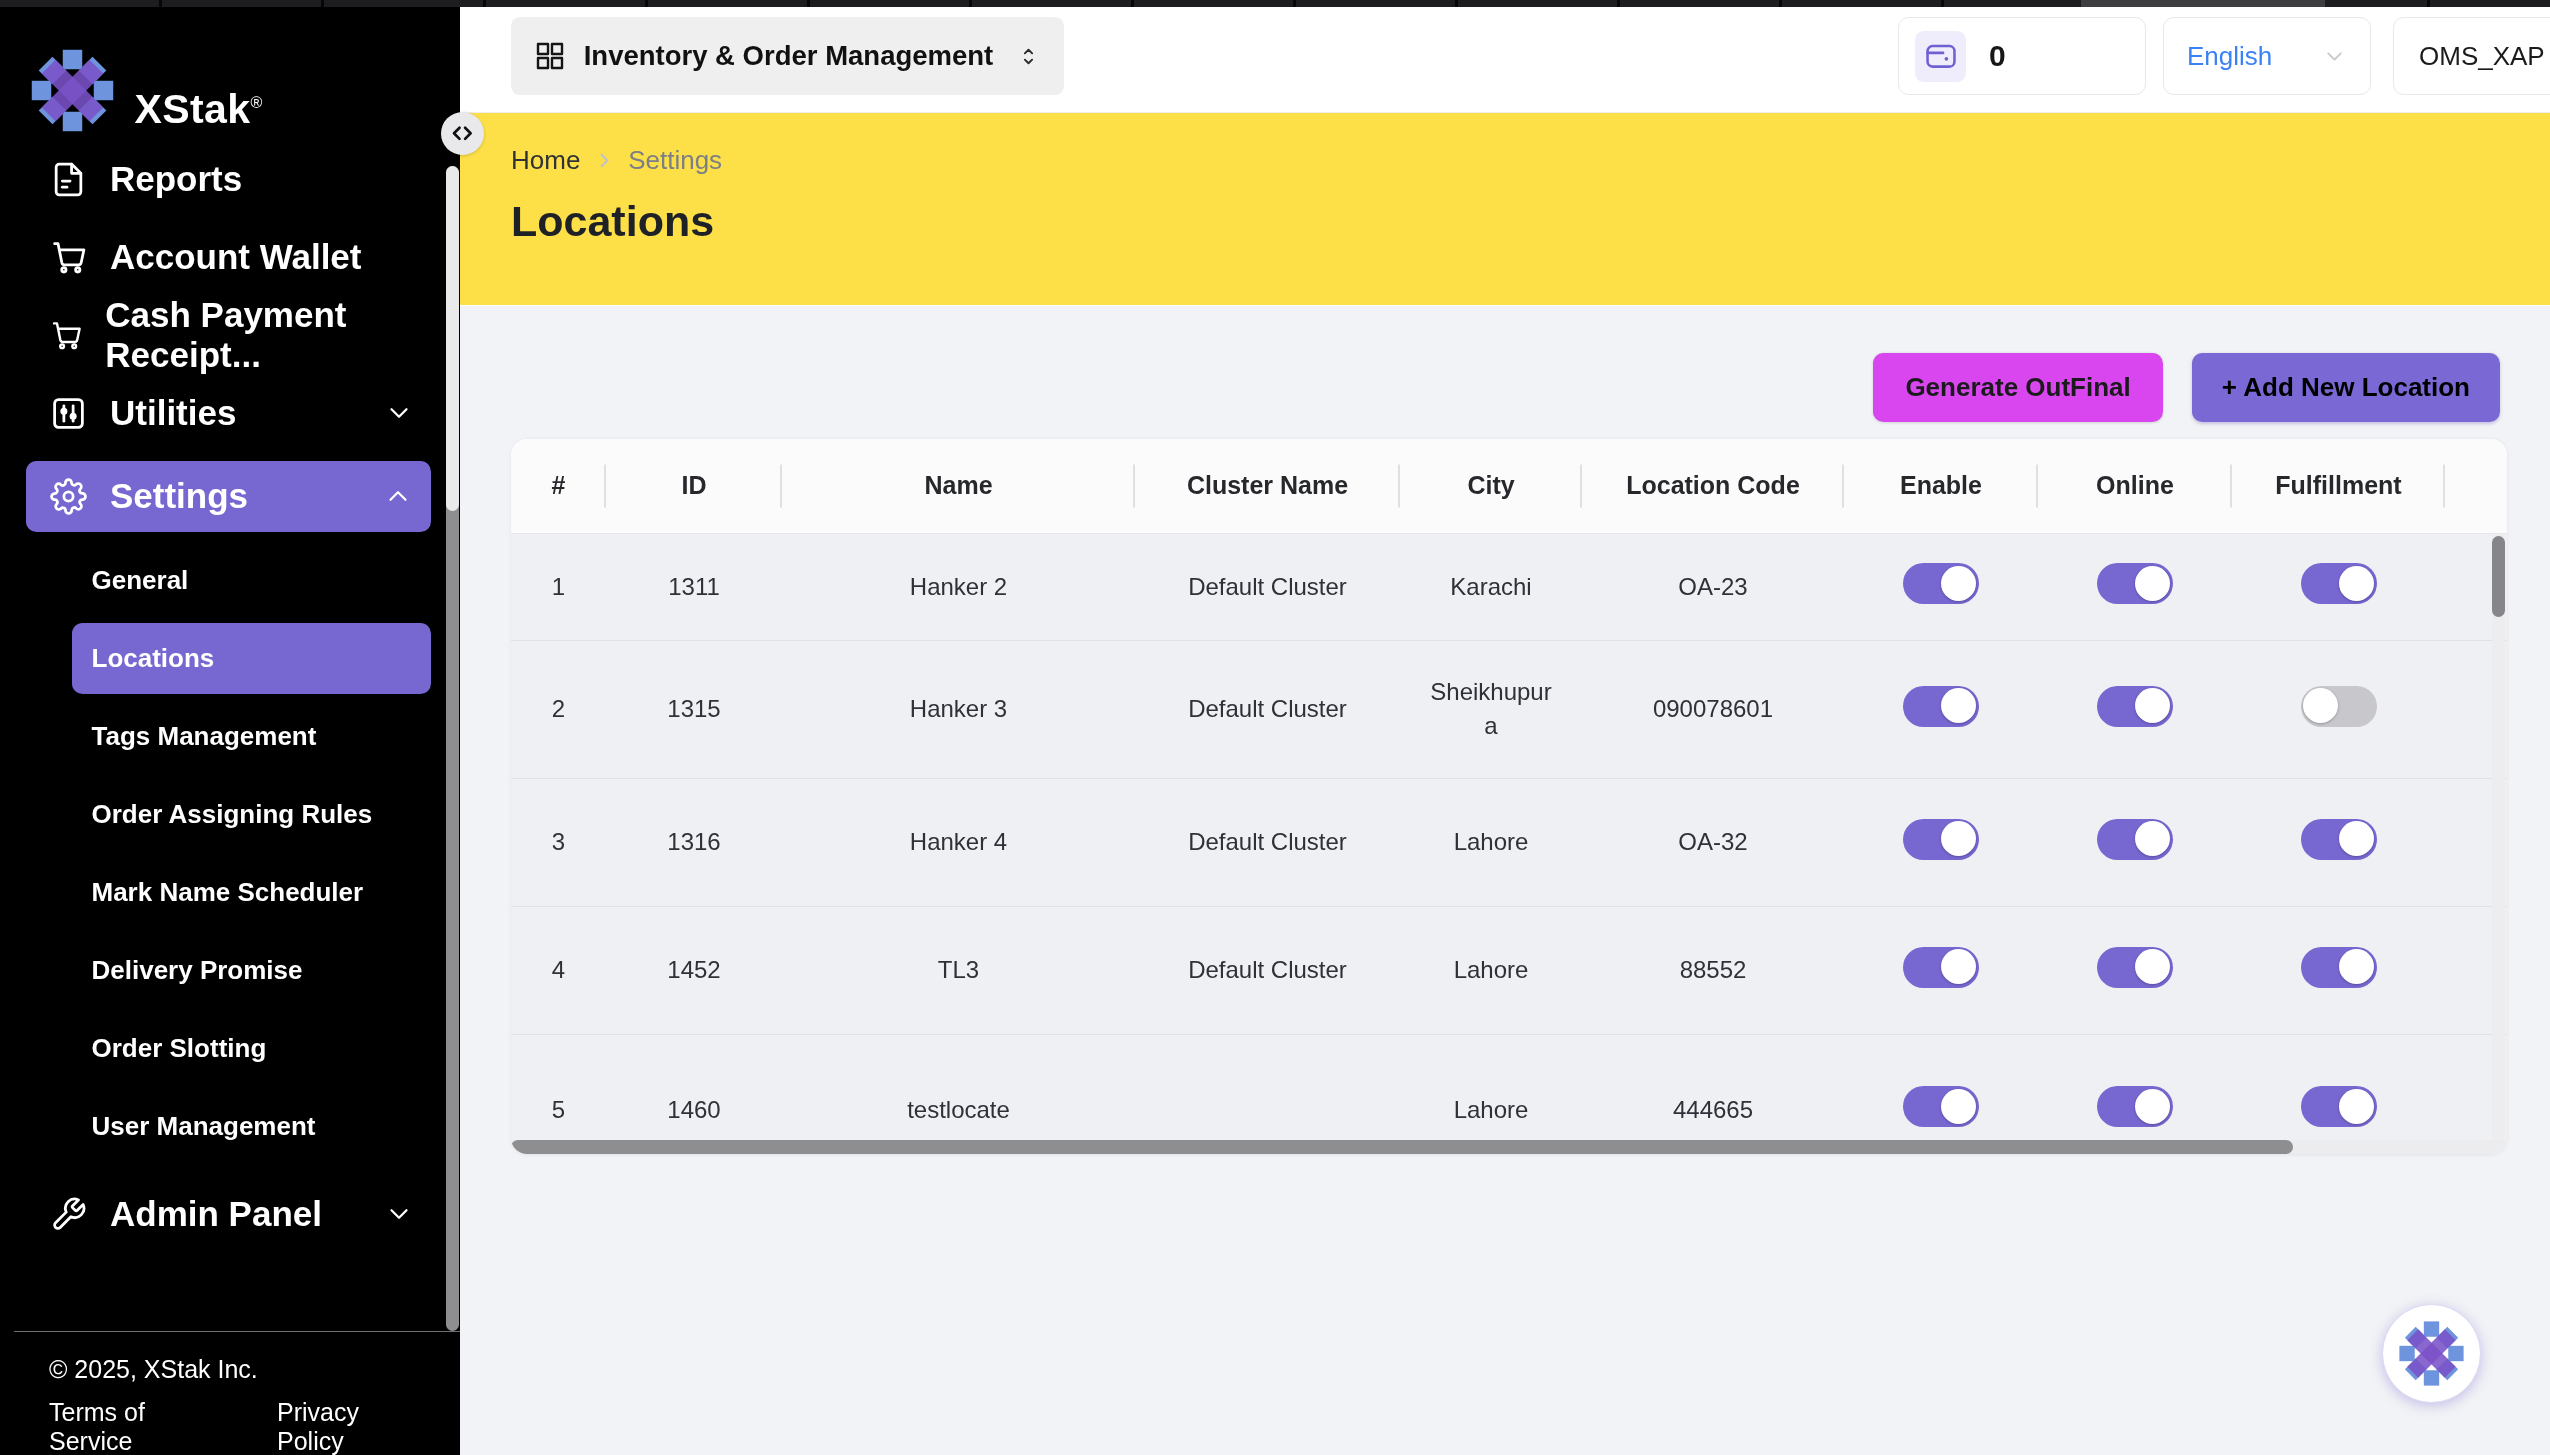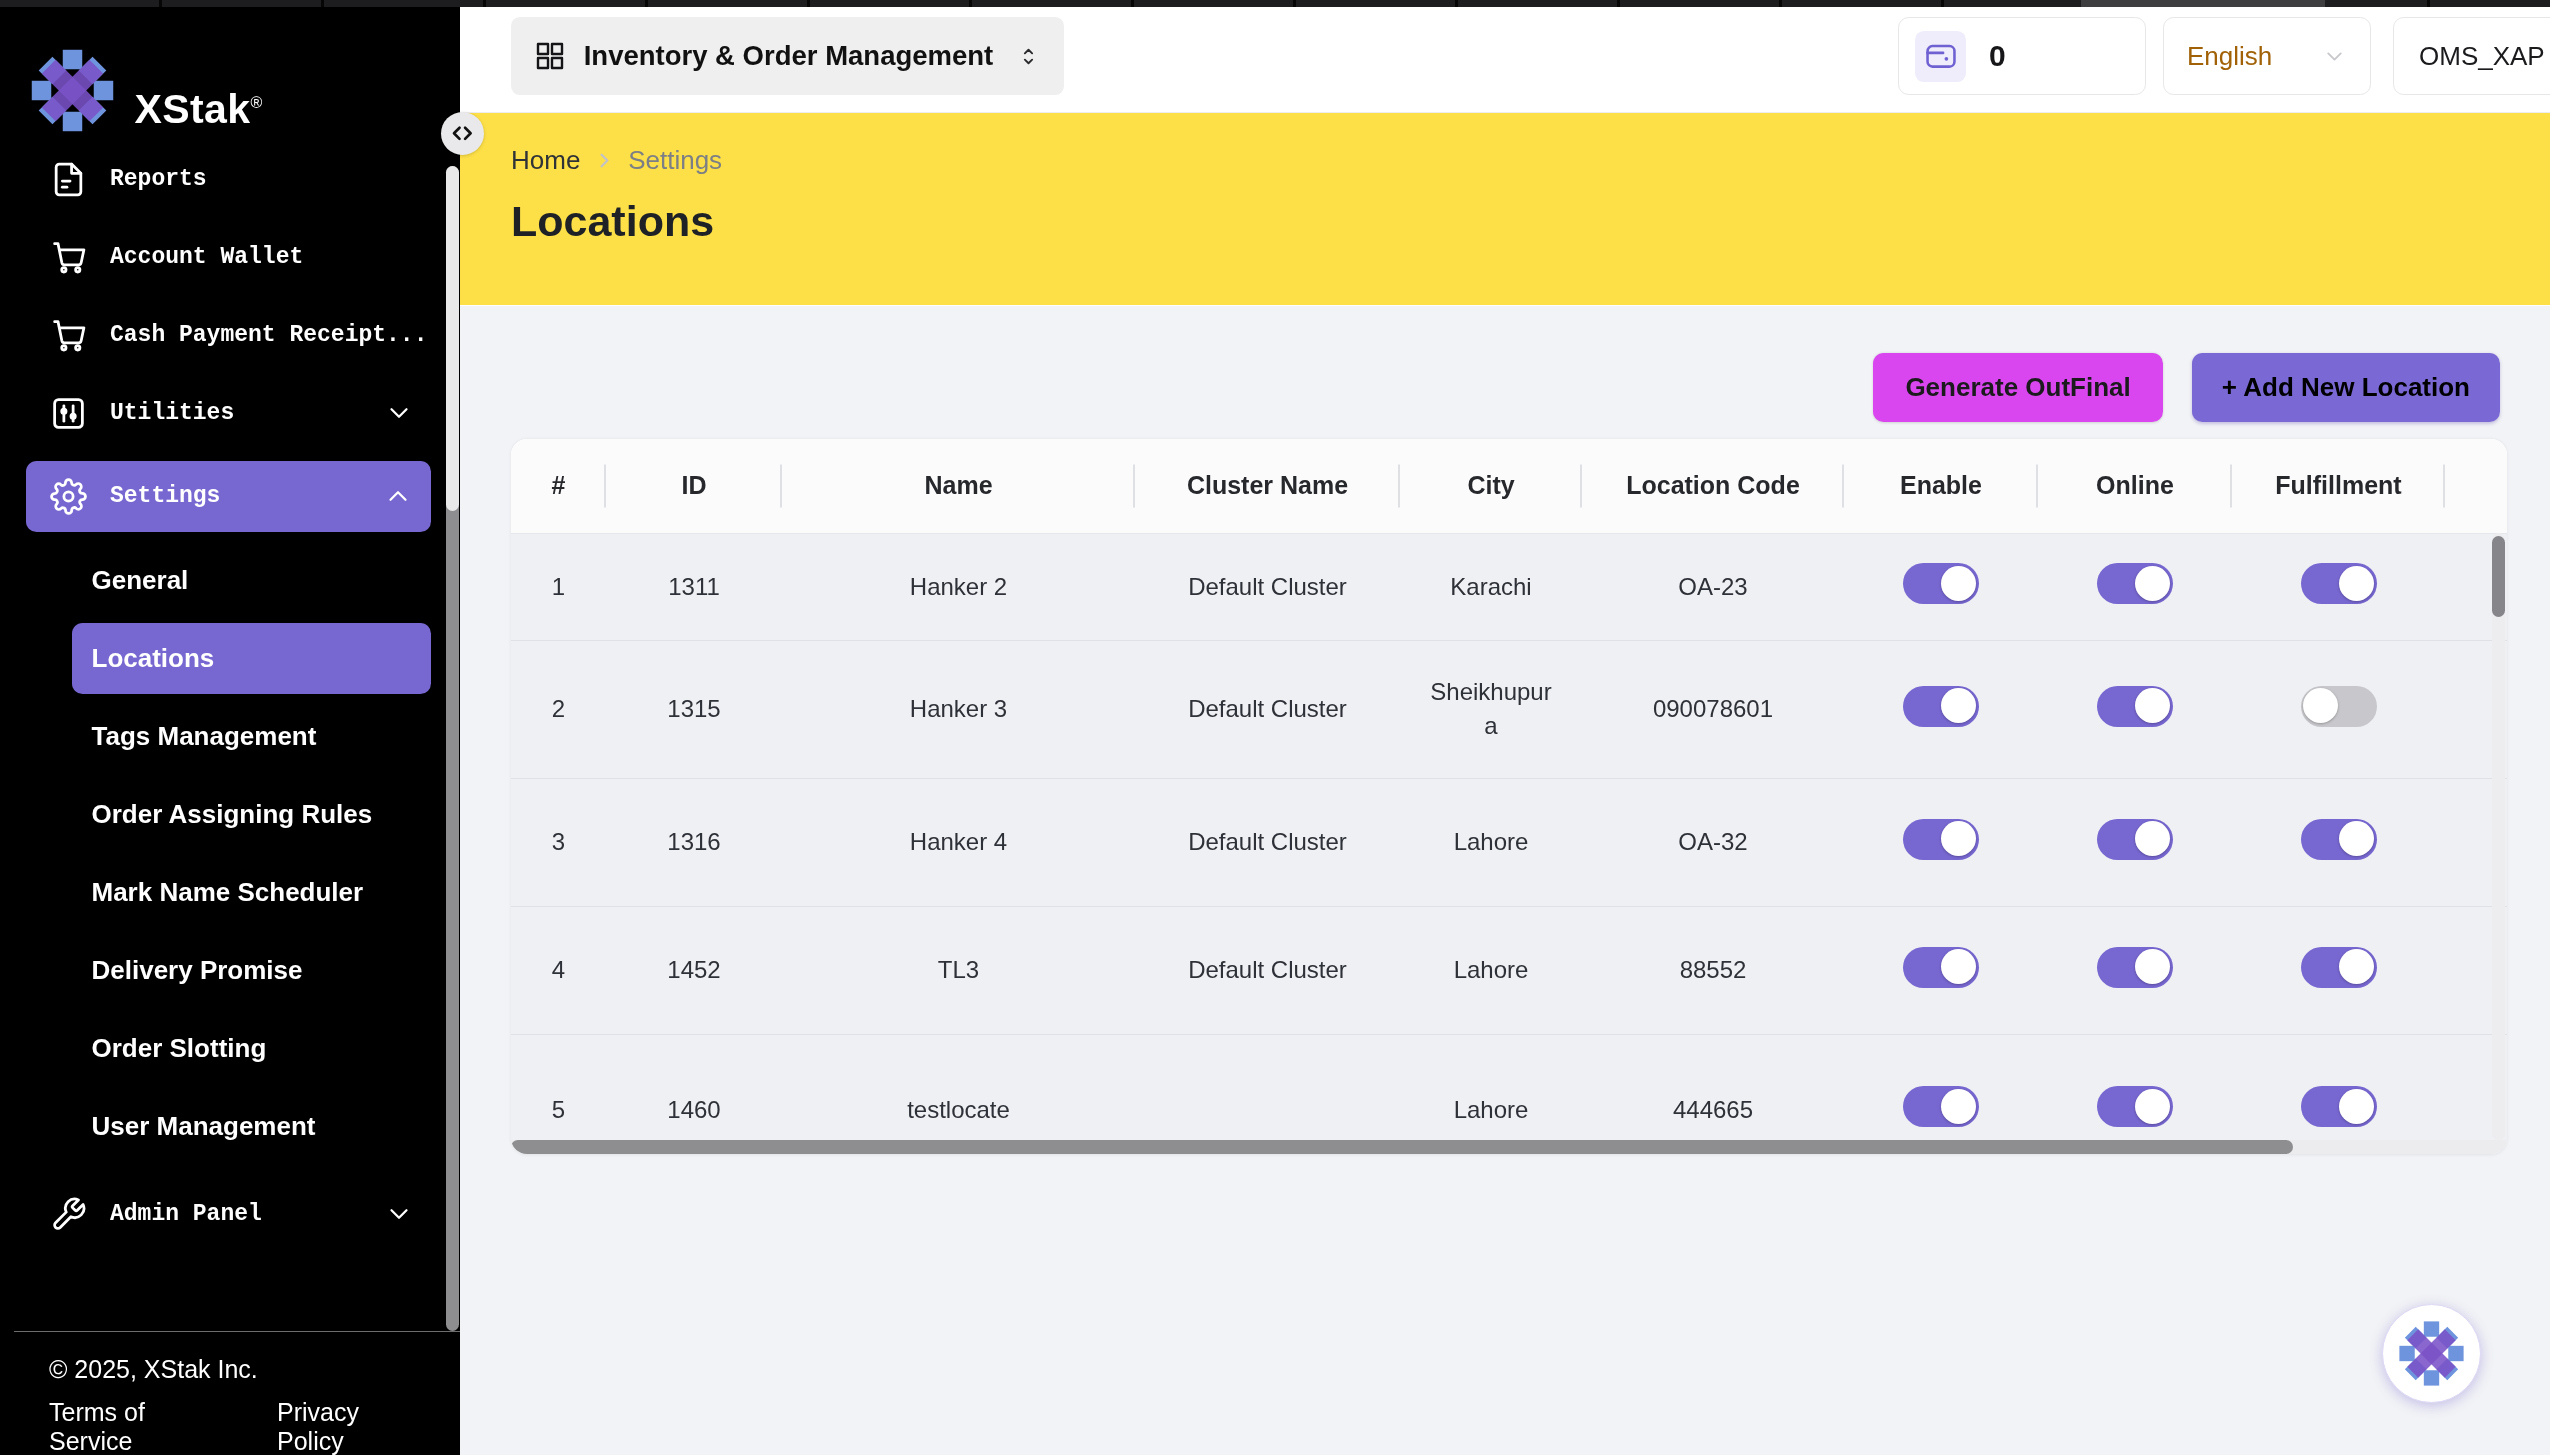--- a/index.html
+++ b/index.html
@@ -17,21 +17,21 @@
   .logo-row { display:flex; align-items:flex-end; gap:19.5px; padding:34px 0 0 30px; height:133px; }
   .logo-mark { width:85px; height:85px; flex:0 0 auto; }
   .logo-mark svg { width:100%; height:100%; }
   .brand { font-size:41px; font-weight:700; letter-spacing:0.4px; }
   .brand sup { font-size:16px; font-weight:400; vertical-align:super; }
 
   .nav-top { margin-top:7px; }
   .nav-item { display:flex; align-items:center; height:78px; padding-left:50px; cursor:pointer; position:relative; }
   .nav-item .nav-icon { width:37px; height:37px; margin-right:23px; color:#fff; }
   .nav-item .nav-icon svg, .chev svg { width:100%; height:100%; }
-  .nav-label { font-size:23px; font-weight:600;font-family:Liberation Mono, monospace; }
+  .nav-label { font-size:35px; font-weight:600; }
   .nav-item .chev { position:absolute; right:46px; width:30px; height:30px; color:#fff; }
   .nav-item.active { background:var(--accent); margin:8.9px 29px 0 26px; height:71px; border-radius:10.6px;
     padding-left:24px; width:auto; }
   .nav-item.active .chev { right:17.7px; }
 
   .sub-list { margin-top:13.3px; }
   .subitem { display:flex; align-items:center; height:71px; margin:0 29px 7px 72px;
     border-radius:10.6px; padding-left:19.5px; font-size:26px; font-weight:600; cursor:pointer; }
   .subitem.active { background:var(--accent); }
 
@@ -69,21 +69,21 @@
   .wallet-box { display:flex; align-items:center; width:248px; height:78px; border:1.8px solid #e7e7e9;
     border-radius:10.6px; padding:0 16px; gap:23px; cursor:pointer; background:#fff; }
   .wallet-ic { width:51px; height:51px; border-radius:8.9px; background:var(--wallet-icon-bg);
     display:flex; align-items:center; justify-content:center; color:var(--wallet-icon); }
   .wallet-ic svg { width:34px; height:34px; }
   .wallet-count { font-size:30px; font-weight:700; color:#17171a; }
 
   .select-box { display:flex; align-items:center; height:78px; border:1.8px solid #e7e7e9; border-radius:10.6px;
     background:#fff; cursor:pointer; }
   .lang-box { width:208px; margin-left:17px; padding:0 23px; }
-  .lang-text { font-size:26px; color:#a16207; }
+  .lang-text { font-size:26px; color:#3b82f6; }
   .lang-box .sel-chev { margin-left:auto; width:25px; height:25px; color:#c9c9cd; }
   .ws-box { width:236px; margin-left:22px; padding:0 25px; }
   .ws-text { font-size:26px; font-weight:500; color:#1b1b1e; }
   .ws-box .sel-chev { margin-left:auto; width:28px; height:28px; color:#28282b; }
 
   .bell-box { width:78px; height:67px; border:1.8px solid #ededef; border-radius:12.4px; margin-left:35px;
     display:flex; align-items:center; justify-content:center; cursor:pointer; background:#fff; }
   .bell-box svg { width:32px; height:32px; }
   .avatar { width:53px; height:53px; margin-left:25px; cursor:pointer; }
   .avatar svg { width:100%; height:100%; }

